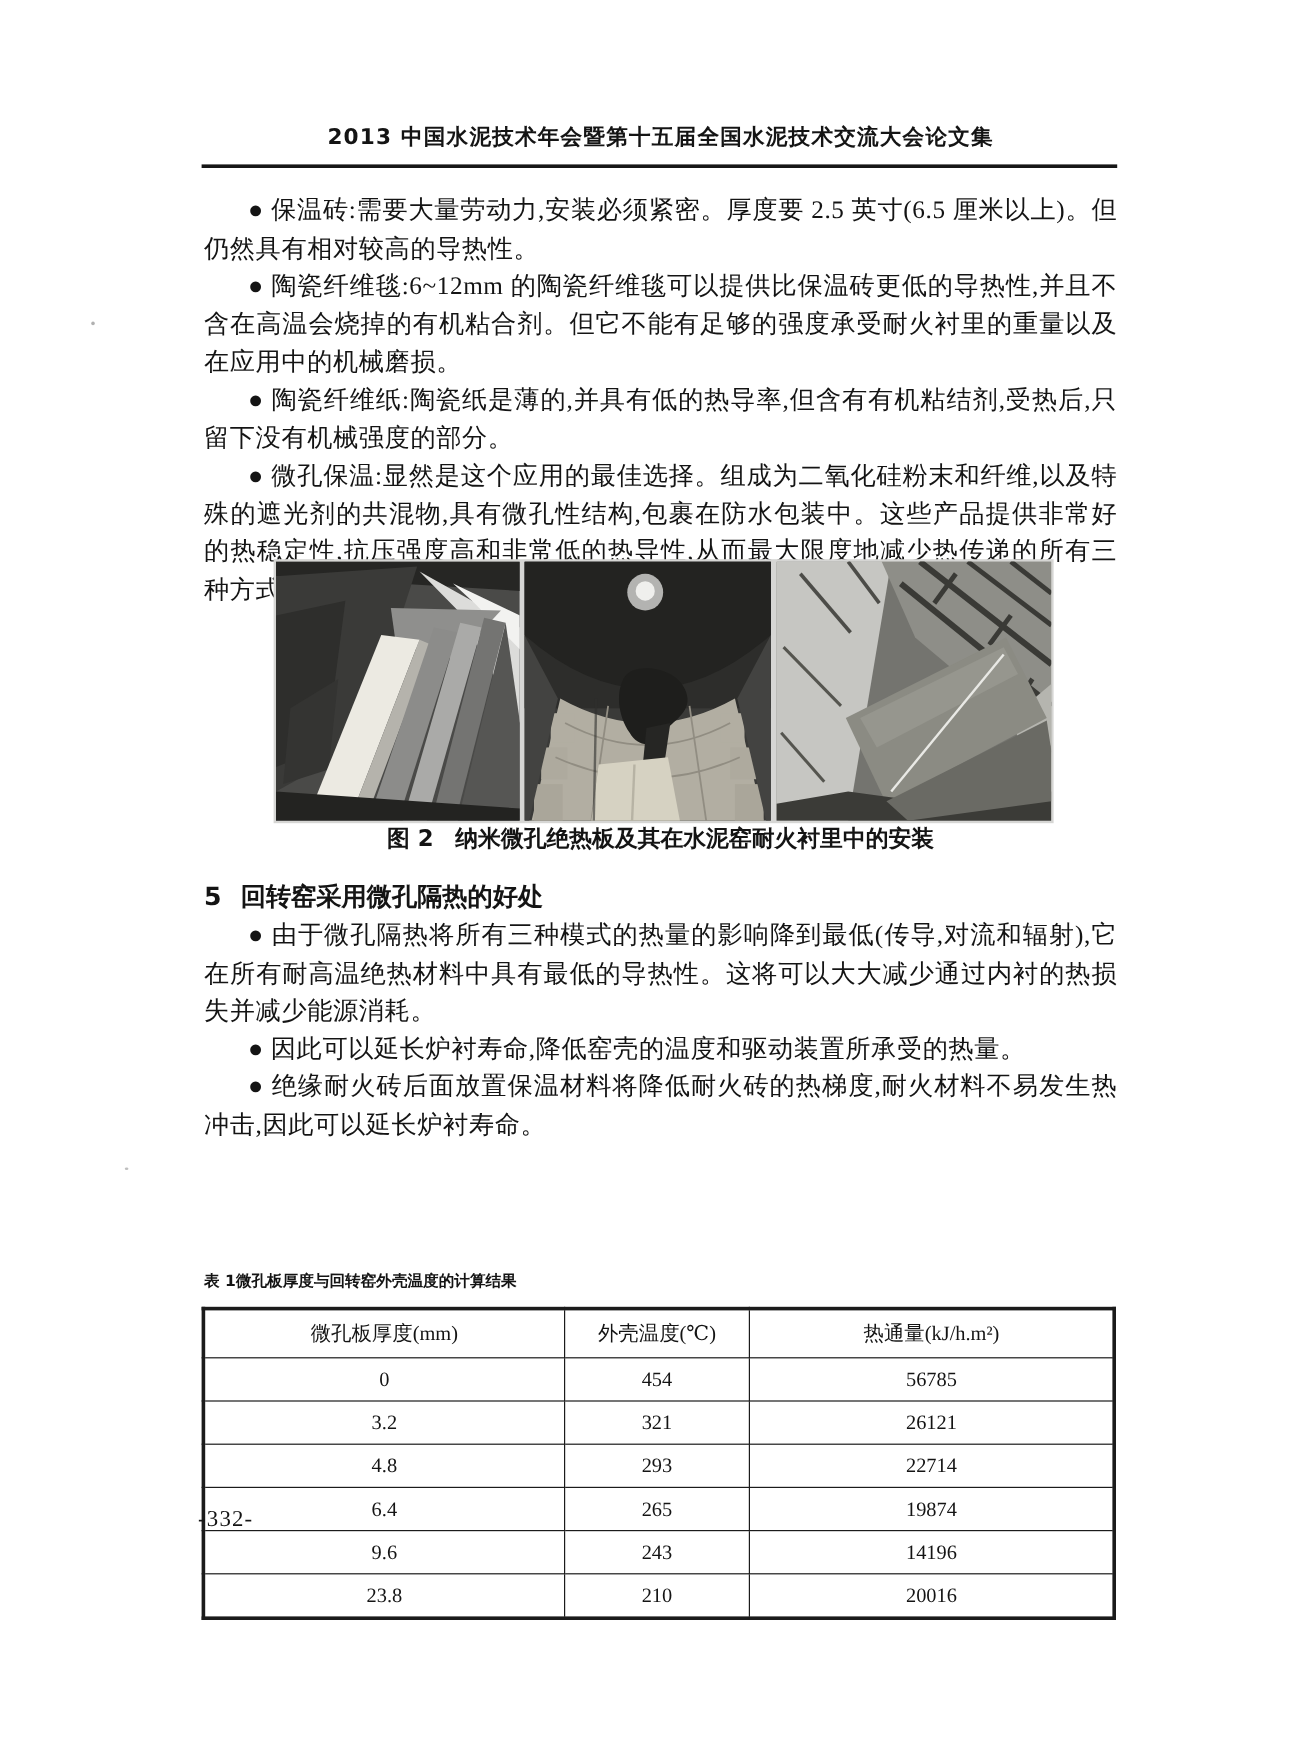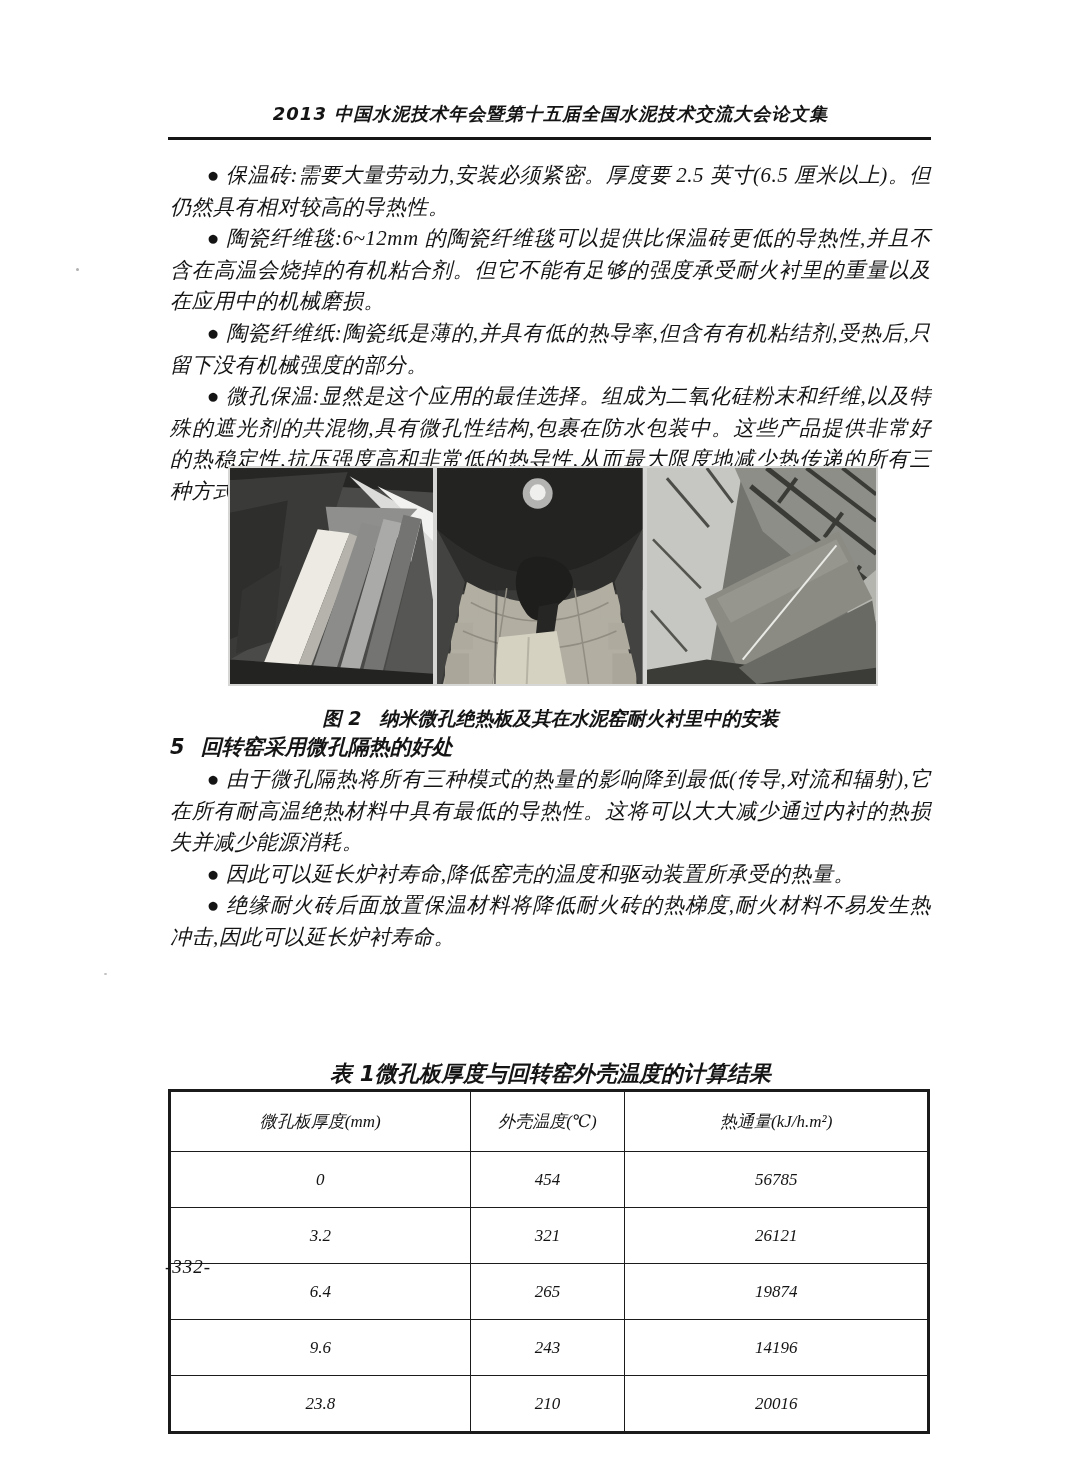--- a/index.html
+++ b/index.html
@@ -1,20 +1,19 @@
 <!DOCTYPE html>
 <html><head>
 <meta charset="utf-8">
 <style>
   html,body { margin:0; padding:0; background:#e8e8e8; }
   .sheet {
     position:relative; width:1087px; height:1462px; margin:0 auto;
     background:#ffffff; color:#141414; overflow:hidden;
     font-family:"Liberation Serif","DejaVu Serif",serif;
-    font-style:italic;
   }
   
   .hdr-title {
     position:absolute; left:170px; top:102px; width:761px;
     text-align:center; font-size:18px; font-weight:bold; letter-spacing:1px;
     font-family:"DejaVu Sans","Liberation Sans",sans-serif;
   }
   .hdr-rule {
     position:absolute; left:168px; top:137px; width:763px; height:3px;
     background:#161616;
@@ -28,45 +27,45 @@
     text-indent:1.75em; letter-spacing:0.5px;
   }
   
   .figure { position:absolute; left:170px; top:466px; width:761px; }
   .photo-strip {
     margin-left:58px; width:650px; height:220px; background:#d6d6d4;
     display:flex; gap:4px; padding:2px; box-sizing:border-box;
   }
   .photo { height:100%; display:block; }
   .fig-caption {
-    margin-top:20px; text-align:center; font-size:19px; font-weight:bold;
+    margin-top:0; text-align:center; font-size:19px; font-weight:bold;
     font-family:"DejaVu Sans","Liberation Sans",sans-serif;
   }
   .fig-caption .cap-label { margin-right:18px; }
   
   .sec-heading {
     position:absolute; left:170px; top:733px; width:761px; margin:0;
     font-size:21px; font-weight:bold;
     font-family:"DejaVu Sans","Liberation Sans",sans-serif;
   }
   .sec-heading .sec-num { margin-right:16px; }
   
   .tbl-title {
     position:absolute; left:170px; top:1059px; width:761px;
-    text-align:center; font-size:22px; font-weight:bold;
+    font-size:13px; font-weight:bold;
     font-family:"DejaVu Sans","Liberation Sans",sans-serif;
   }
   .data-table {
     position:absolute; left:168px; top:1089px; width:762px;
     border-collapse:collapse; border:3px solid #1b1b1b;
     font-size:17px;
   }
   .data-table th, .data-table td {
     border:1.5px solid #1b1b1b; text-align:center; font-weight:normal;
-    padding:16px 4px; height:23px;
+    padding:6px 4px; height:23px;
   }
   .data-table th { height:27px; }
   .c1 { width:39.6%; } .c2 { width:20.4%; } .c3 { width:40%; }
   
   .page-num {
     position:absolute; left:165px; top:1256px; font-size:19px;
     letter-spacing:1px;
   }
   
   .speck { position:absolute; border-radius:50%; background:#6f6f6f; }
@@ -197,20 +196,25 @@
           <td>0</td>
           <td>454</td>
           <td>56785</td>
         </tr>
         <tr>
           <td>3.2</td>
           <td>321</td>
           <td>26121</td>
         </tr>
         <tr>
+          <td>4.8</td>
+          <td>293</td>
+          <td>22714</td>
+        </tr>
+        <tr>
           <td>6.4</td>
           <td>265</td>
           <td>19874</td>
         </tr>
         <tr>
           <td>9.6</td>
           <td>243</td>
           <td>14196</td>
         </tr>
         <tr>

